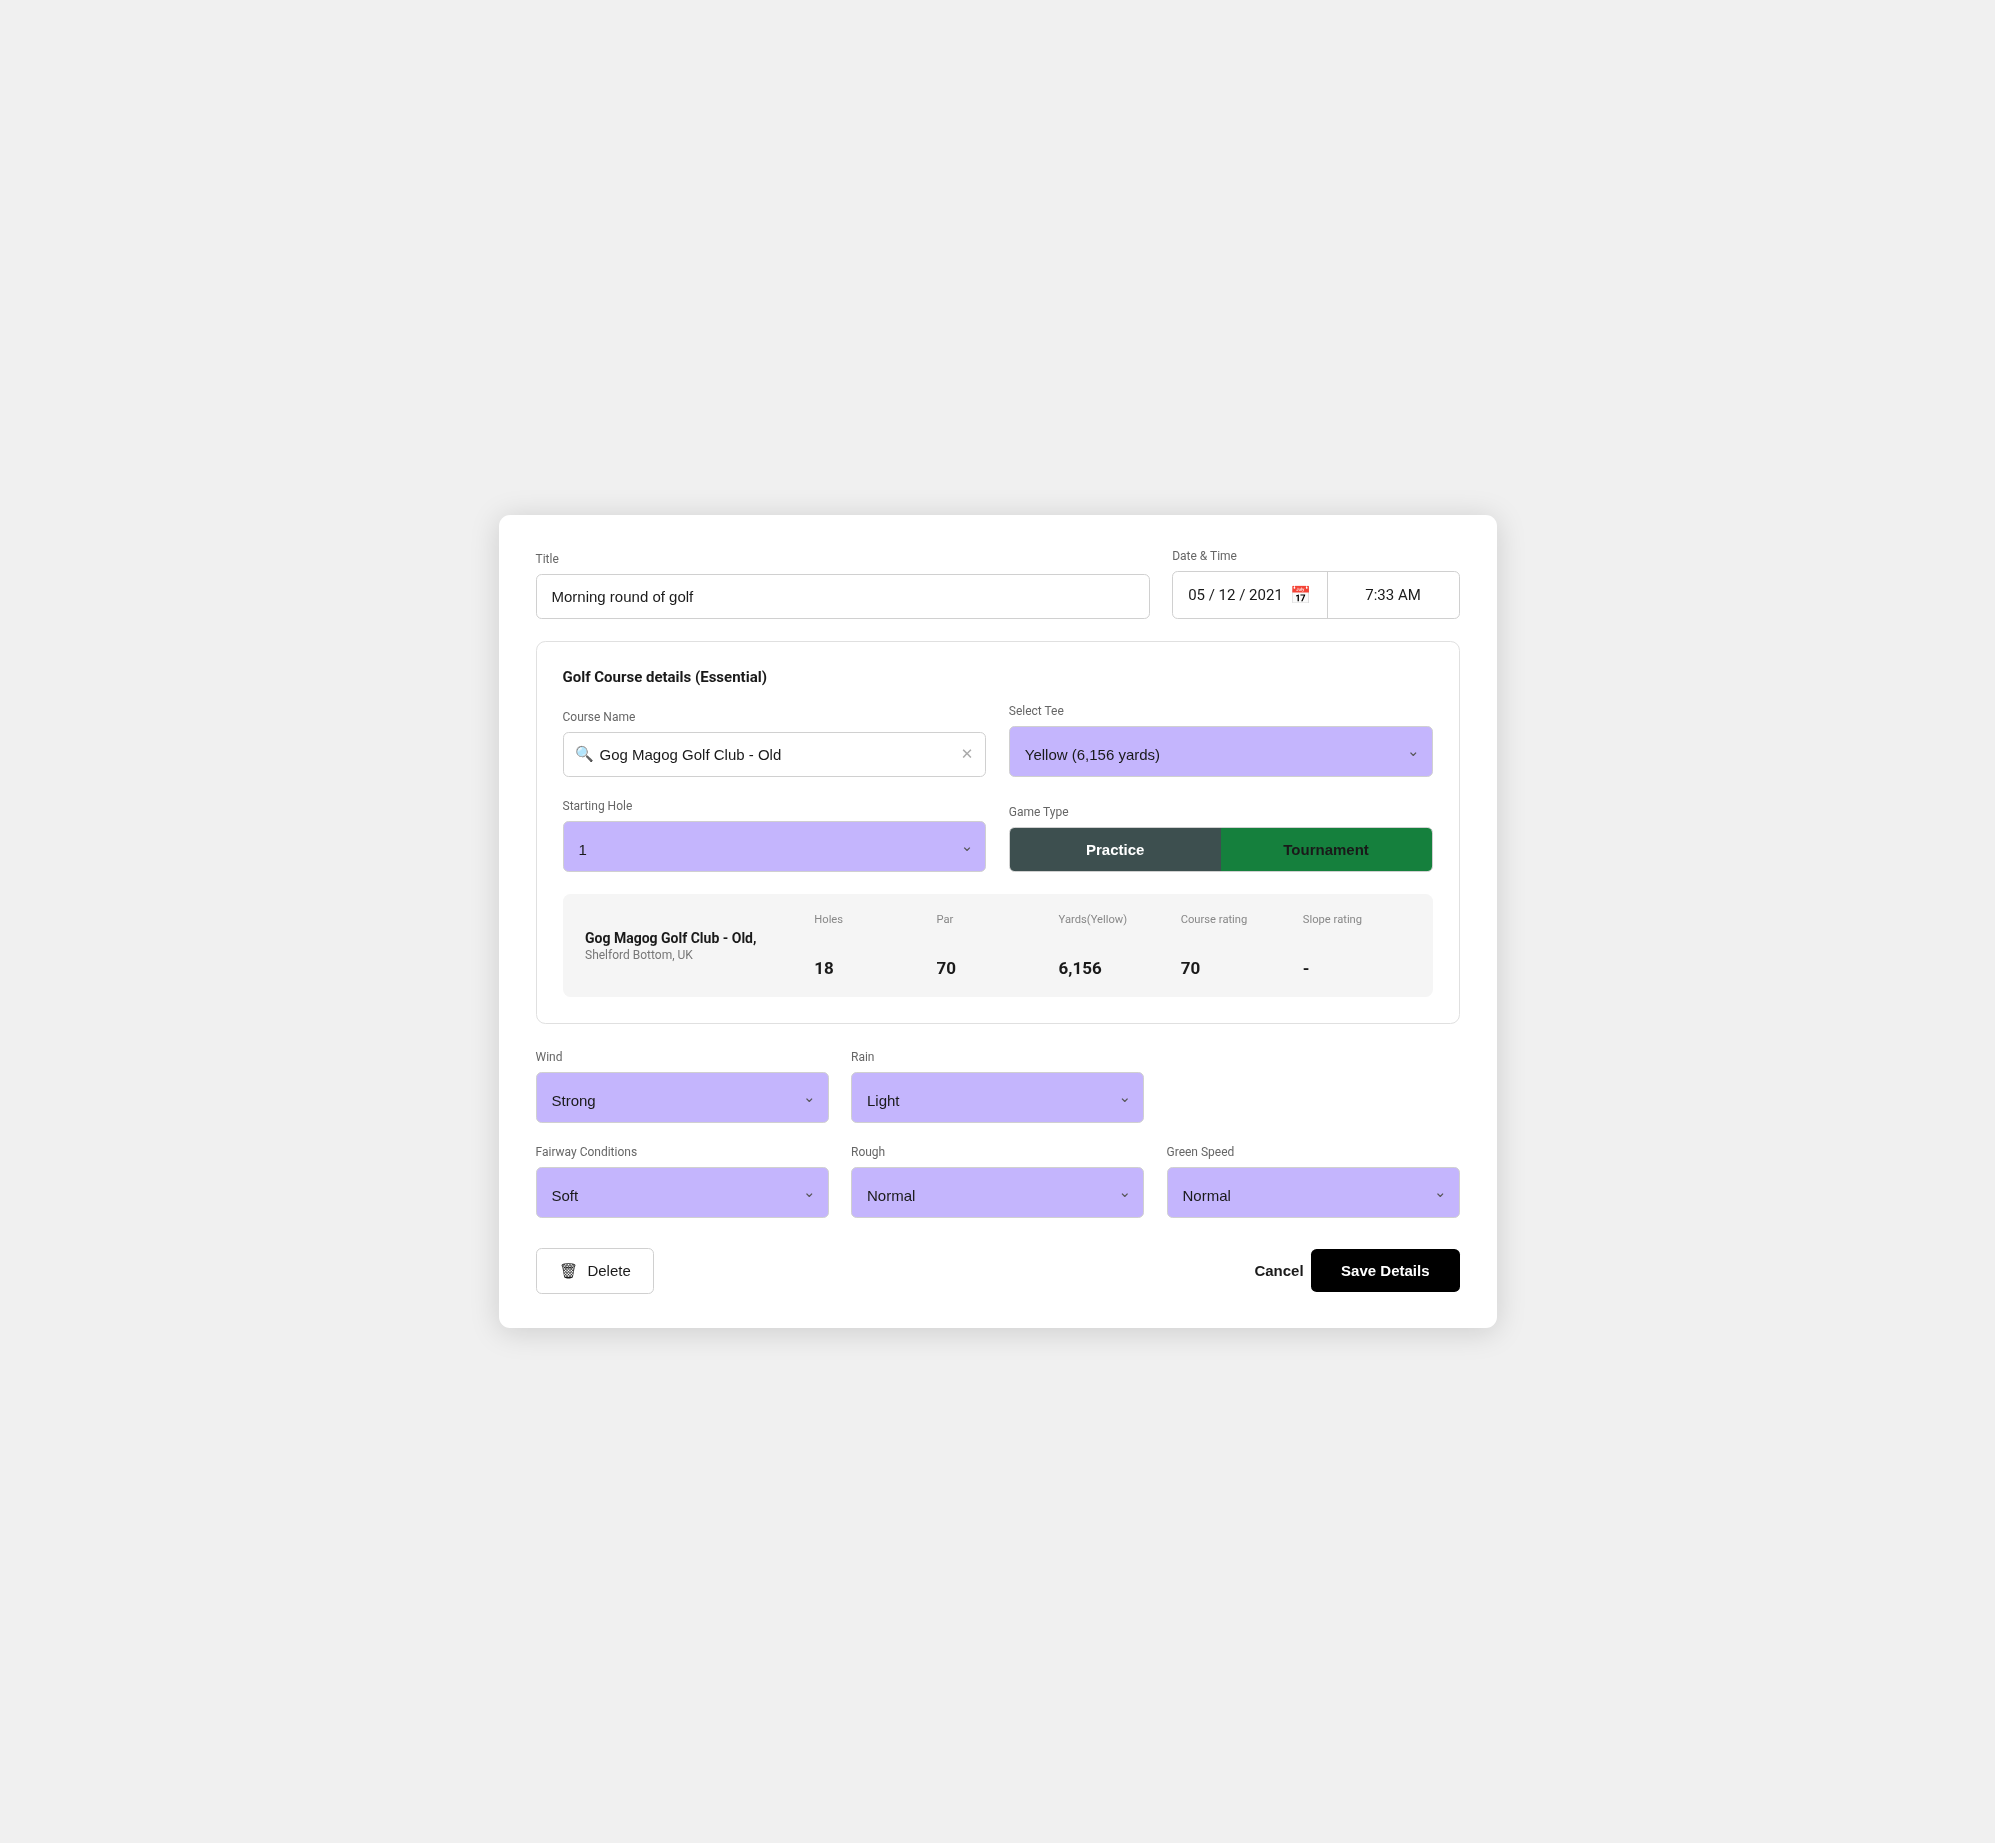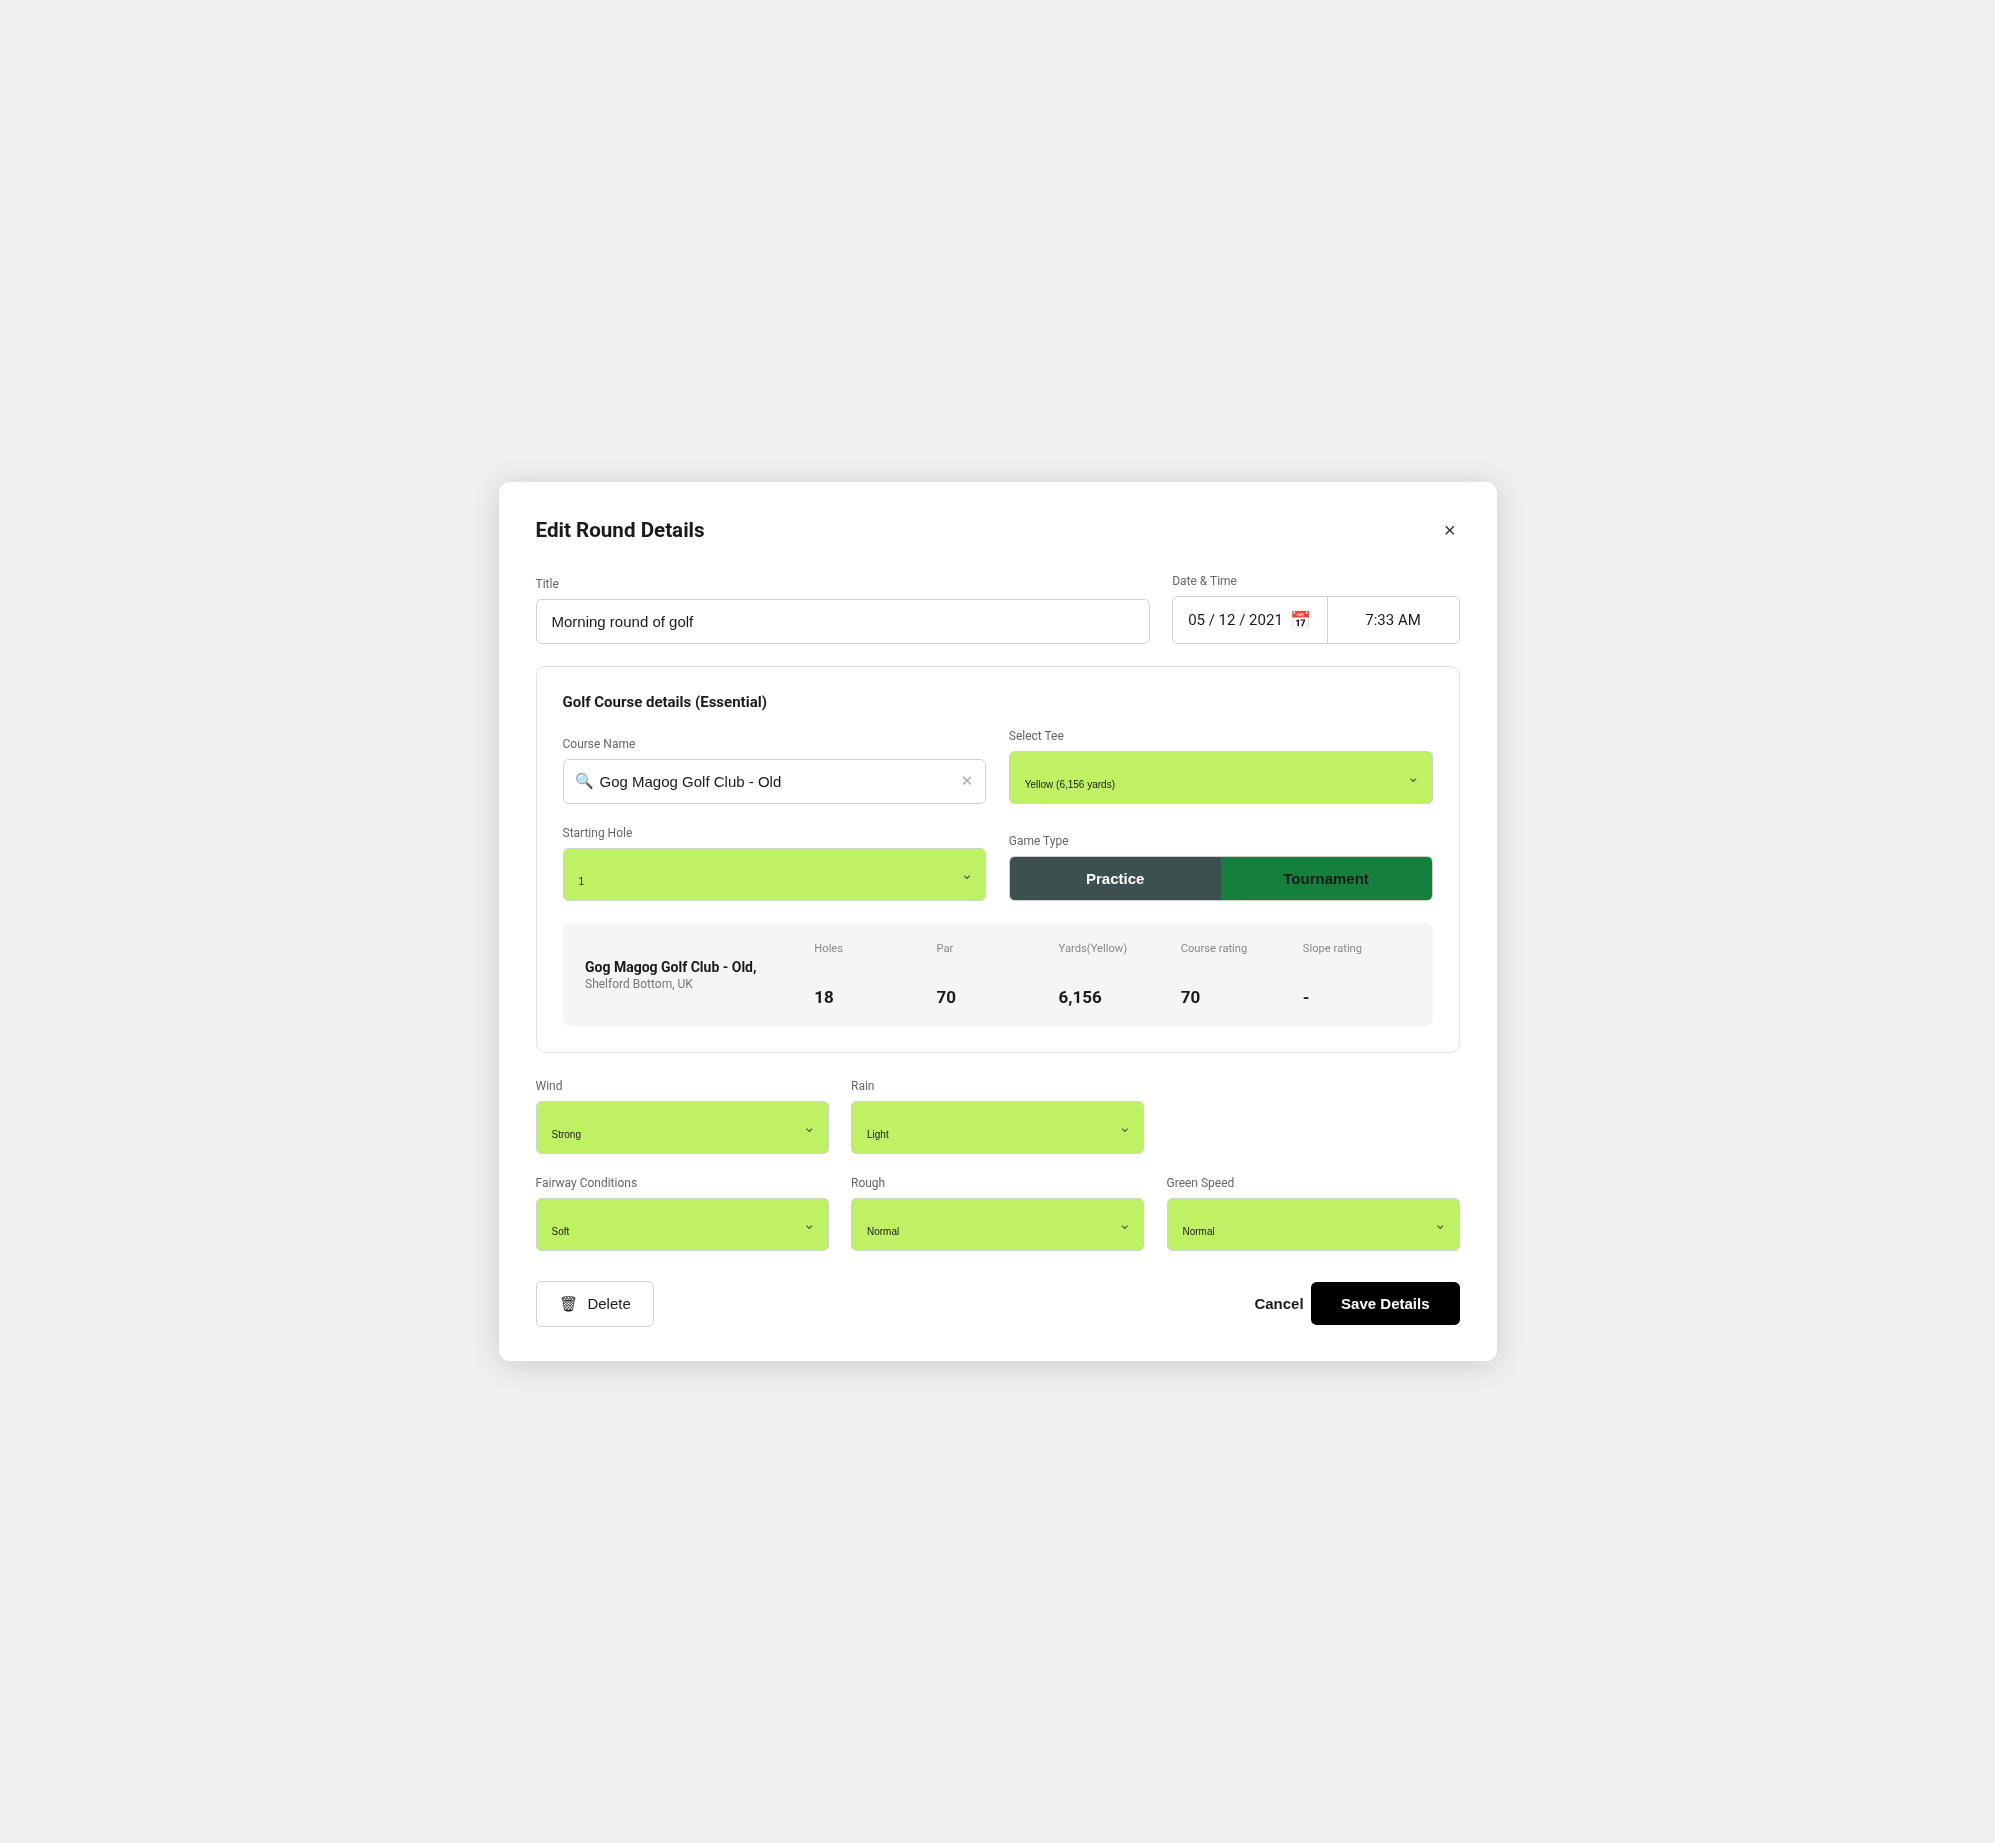--- a/index.html
+++ b/index.html
@@ -137,26 +137,26 @@
       cursor: pointer;
     }
     .select-wrap {
       position: relative;
       display: flex;
       align-items: center;
     }
     .select-input {
       border: 1.4px solid #d0d0d0;
       border-radius: 5.6px;
-      padding: 27px 41px 13px 15px;
-      font-size: 10px;
+      padding: 19px 41px 13px 15px;
+      font-size: 15px;
       color: #1a1a1a;
       width: 100%;
       appearance: none;
-      background: #bef264;
+      background: #c4b5fd;
       cursor: pointer;
       outline: none;
     }
     .chevron-icon {
       position: absolute;
       right: 13px;
       color: #555;
       font-size: 15px;
       pointer-events: none;
     }
@@ -268,24 +268,20 @@
       font-size: 15px;
       font-weight: 700;
       cursor: pointer;
     }
   </style>
 </head>
 <body>
 
 <div class="modal">
 
-  <div class="modal-header">
-    <span class="modal-title">Edit Round Details</span>
-    <button class="close-btn">×</button>
-  </div>
 
   <div class="form-row">
     <div class="form-group grow">
       <span class="form-label">Title</span>
       <input class="text-input" type="text" value="Morning round of golf" style="">
     </div>
     <div class="form-group">
       <span class="form-label">Date &amp; Time</span>
       <div class="date-time-group">
         <div class="date-field">

